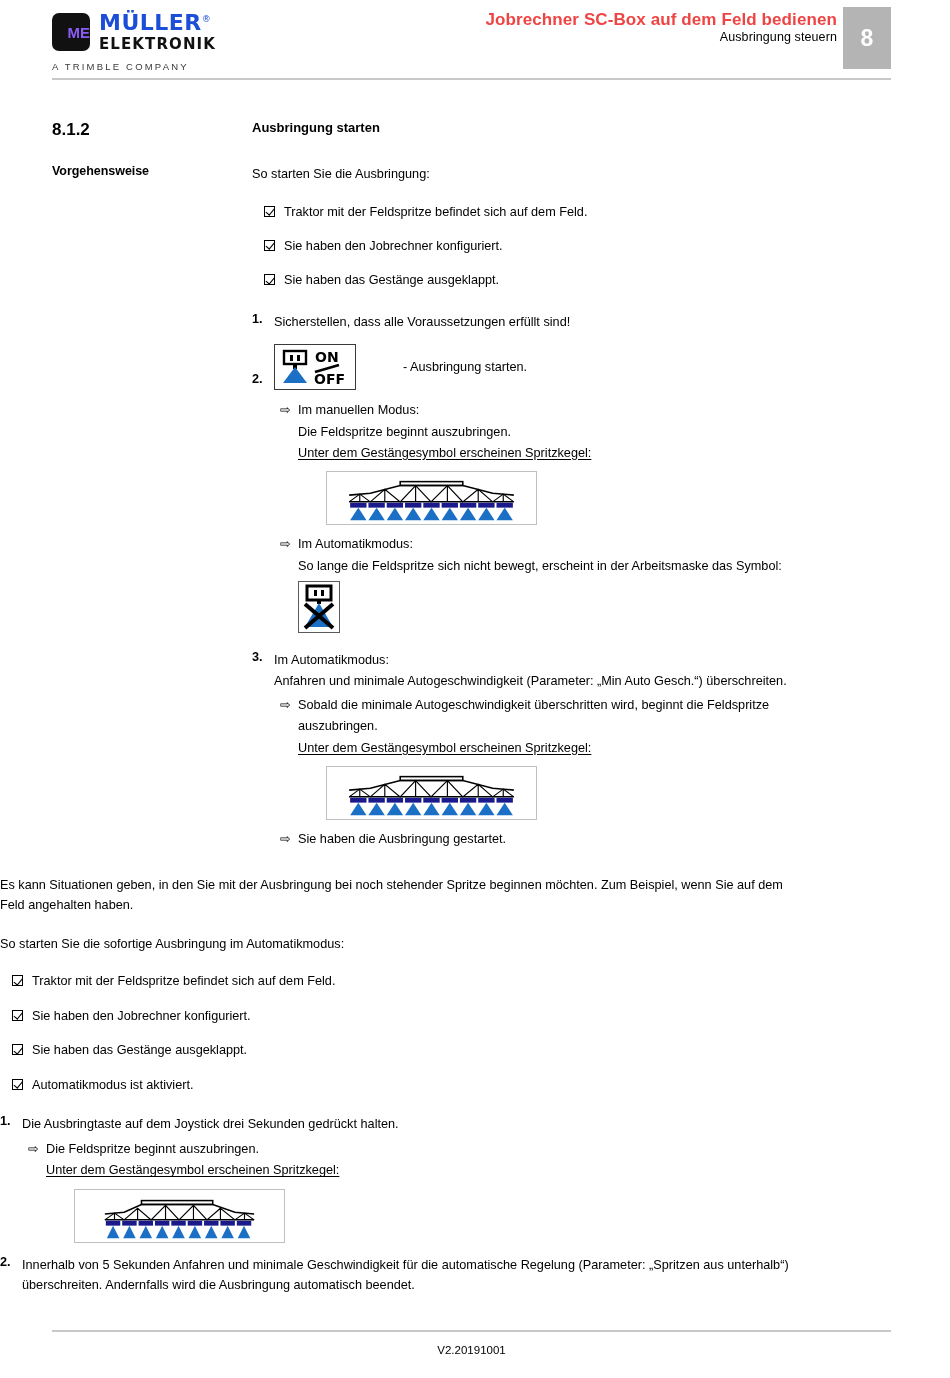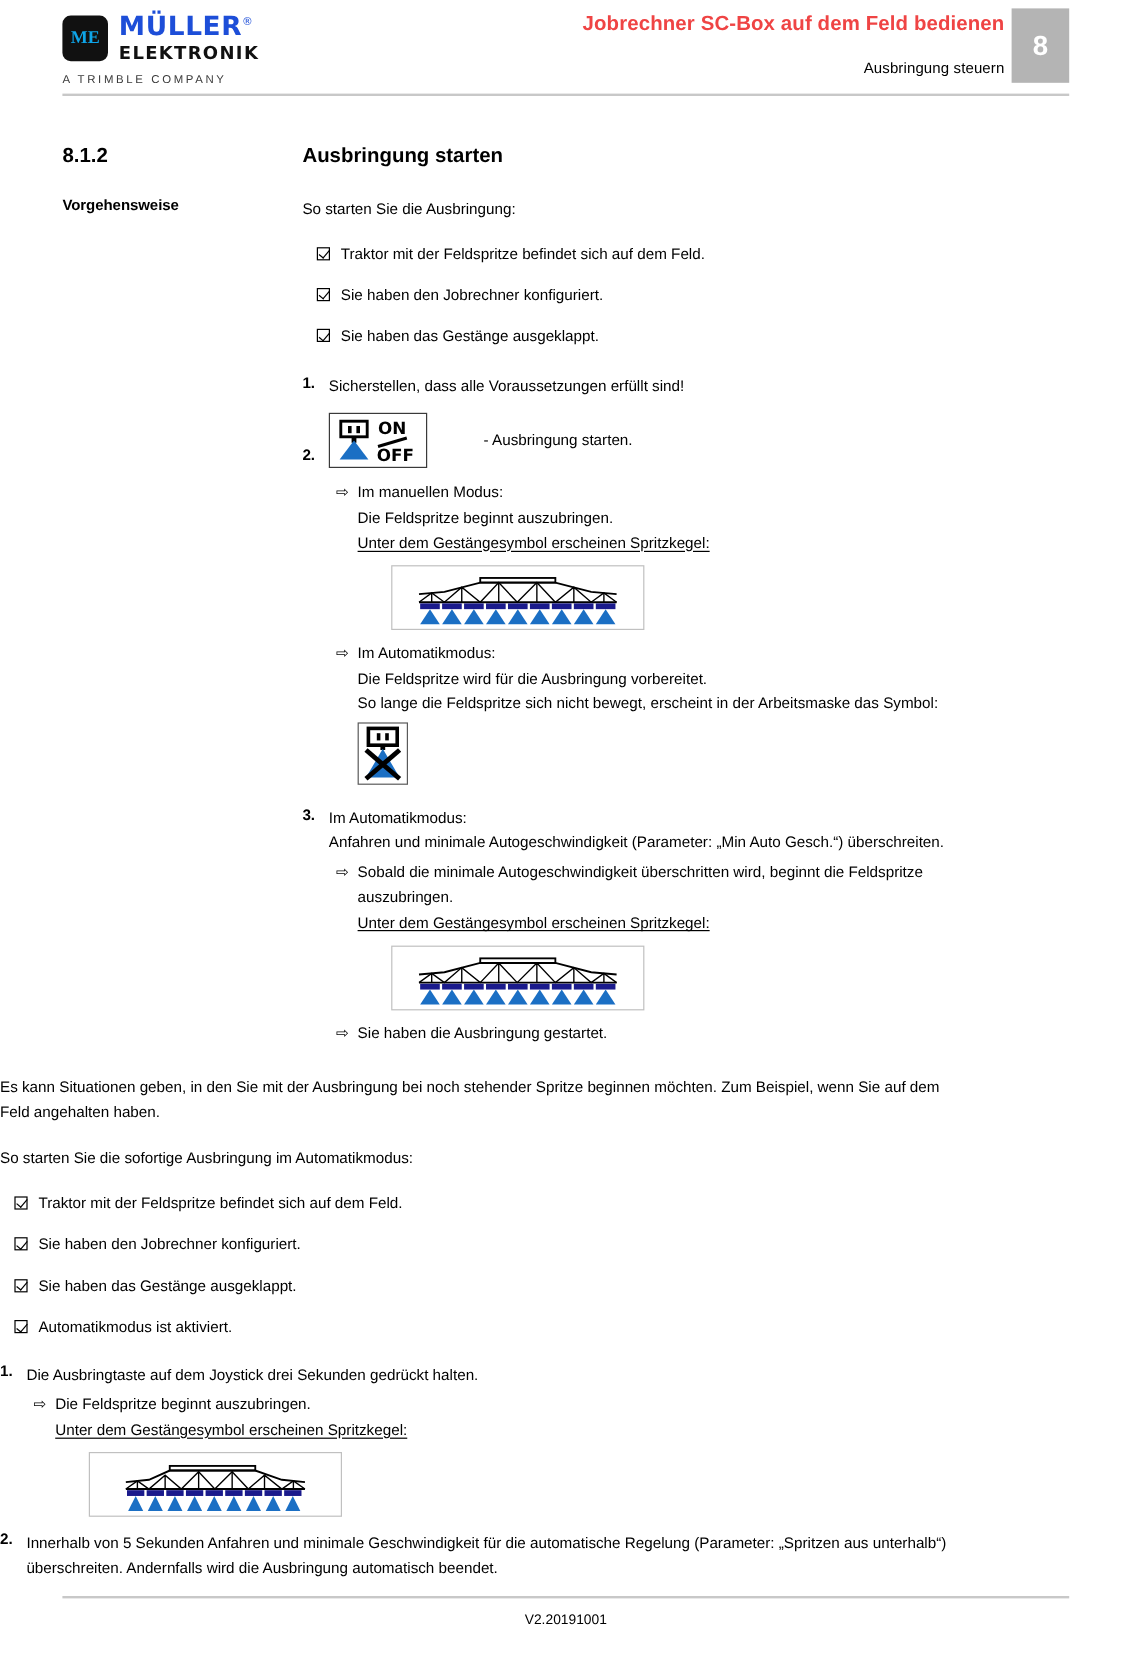--- a/index.html
+++ b/index.html
@@ -38,26 +38,26 @@
     background: #111111;
     border-radius: 7px;
     position: relative;
     flex: 0 0 auto;
     margin-top: 1px;
   }
   .logo-mark .me-letters {
     position: absolute;
     left: 0; right: 0; top: 50%;
     transform: translateY(-50%);
-    text-align: center;
-    color: #0ea5e9;
+    text-align: right;
+    color: #8b5cf6;
     font-size: 15px;
     font-weight: bold;
     letter-spacing: 0px;
-    font-family: Liberation Serif, serif;
+    font-family: Liberation Sans, sans-serif;
   }
   .logo-words {
     margin-left: 9px;
     line-height: 1;
   }
   .logo-müller {
     font-size: 22px;
     font-weight: bold;
     letter-spacing: 0.5px;
     color: #1d4ed8;
@@ -95,21 +95,20 @@
   }
   .header-title-main {
     font-size: 17px;
     font-weight: bold;
     color: #ef4444;
     letter-spacing: 0.1px;
   }
   .header-title-sub {
     font-size: 12.5px;
     color: #000000;
-    margin-top: 20px;
     letter-spacing: 0.1px;
   }
   .chapter-badge {
     position: absolute;
     left: 843px;
     top: 7px;
     width: 48px;
     height: 62px;
     background: #b4b4b4;
     color: #ffffff;
@@ -154,21 +153,21 @@
   .main-col {
     flex: 1 1 auto;
     padding-right: 52px;
   }
 
   .sec-number {
     font-size: 17px;
     font-weight: bold;
   }
   .sec-title {
-    font-size: 17px;
+    font-size: 13px;
     font-weight: bold;
   }
 
   p.body-text {
     font-size: 12.7px;
     line-height: 1.62;
     margin: 0;
   }
   .block-gap-m { height: 18px; }
   .block-gap-l { height: 24px; }
@@ -471,21 +470,20 @@
           </g>
         </svg>
       </div>
 
       <div style="height:9px"></div>
 
       <div class="result">
         <span class="arrow-glyph">⇨</span>
         <span class="result-body">Im Automatikmodus:</span>
       </div>
-      <div class="indent-text">Die Feldspritze wird für die Ausbringung vorbereitet.</div>
       <div class="indent-text">So lange die Feldspritze sich nicht bewegt, erscheint in der Arbeitsmaske das Symbol:</div>
 
       <div style="height:5px"></div>
 
       <div style="margin-left:46px;">
         <span class="nozx-wrap" style="margin-left:0;">
           <svg width="40" height="50" viewBox="0 0 40 50" xmlns="http://www.w3.org/2000/svg">
 
             <rect x="8" y="4" width="24" height="14" fill="#ffffff" stroke="#000000" stroke-width="3"></rect>
             <rect x="15" y="8" width="3" height="6" fill="#000000"></rect>

